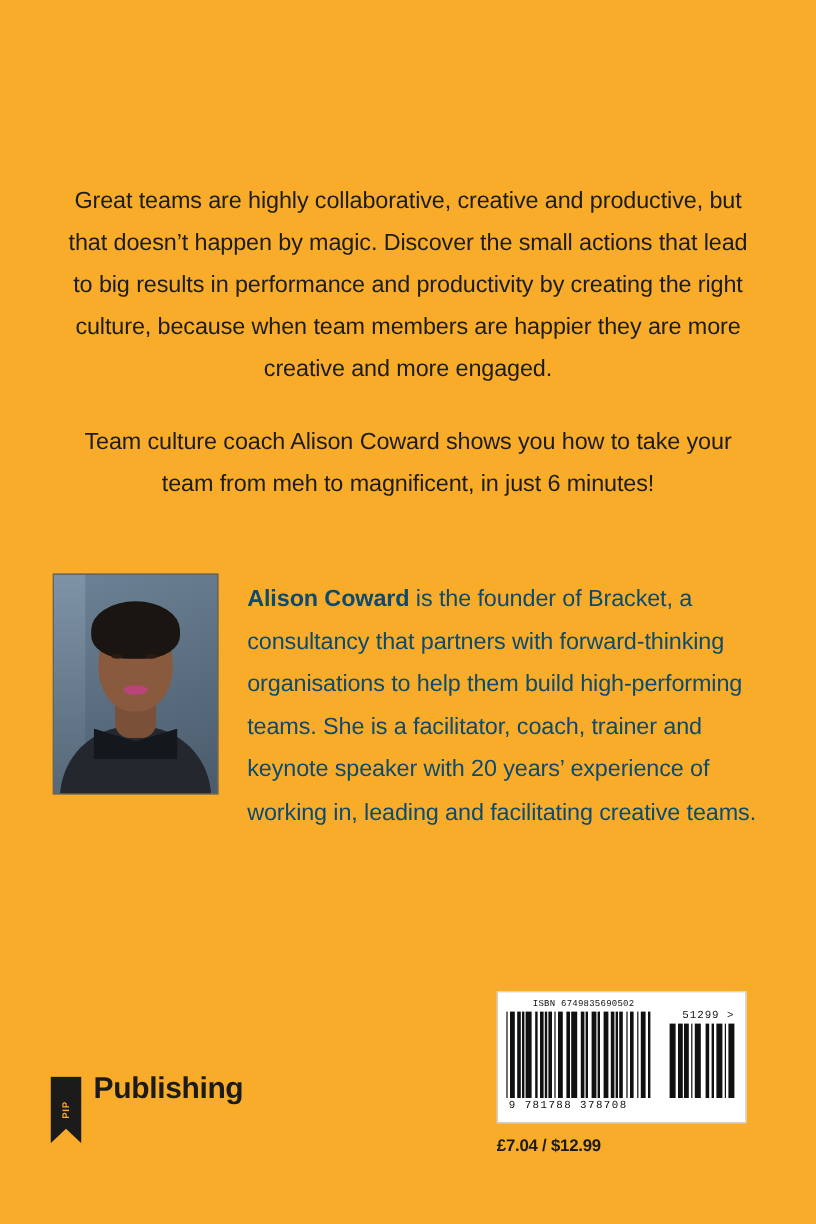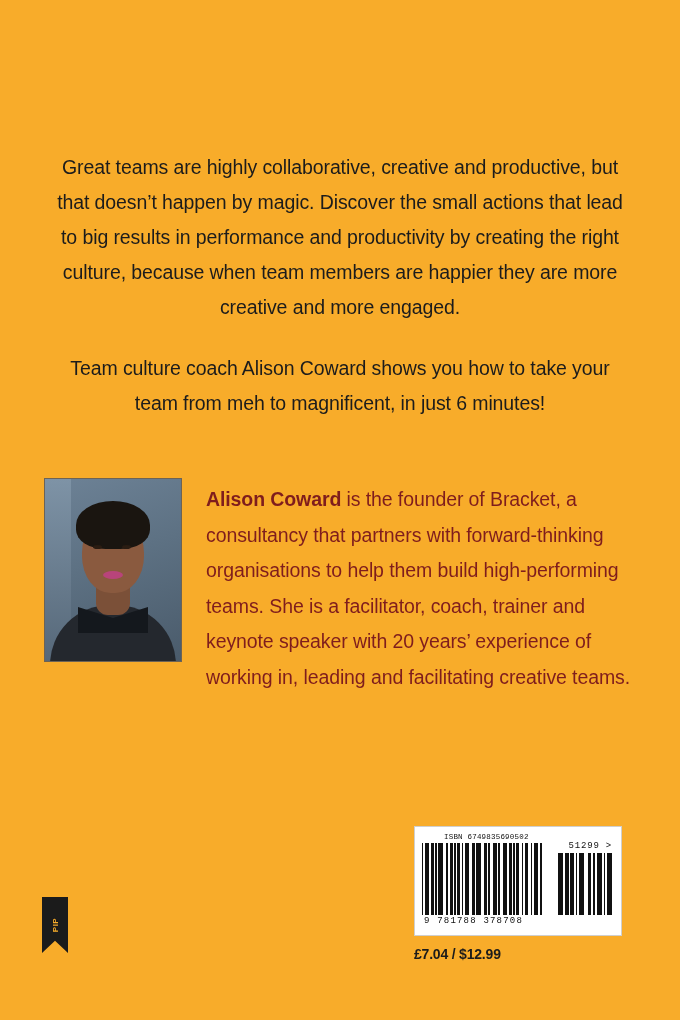--- a/index.html
+++ b/index.html
@@ -145,21 +145,21 @@
     background: #14181d;
     clip-path: polygon(0 0, 50% 42%, 100% 0, 100% 100%, 0 100%);
   }
 
   .author-bio {
     margin-left: 24px;
     flex: 1 1 auto;
     font-size: 19.5px;
     line-height: 35.5px;
     letter-spacing: -0.1px;
-    color: #7f1d1d;
+    color: #0c4a6e;
     padding-top: 4px;
   }
   .author-bio strong {
     font-weight: bold;
   }
 
   
   .publisher {
     position: absolute;
     left: 42px;
@@ -292,20 +292,21 @@
       <strong>Alison Coward</strong><span> is the founder of Bracket, a consultancy that partners with forward-thinking organisations to help them build high-performing teams. She is a facilitator, coach, trainer and keynote speaker with 20 years’ experience of working in, leading and facilitating creative teams.</span>
     </div>
   </div>
 
   <div class="publisher">
     <div class="pub-mark">
       <div class="flag"></div>
       <div class="mark-text">PIP</div>
     </div>
     <div class="pub-name">
+      <div>Publishing</div>
     </div>
   </div>
 
   <div class="barcode-area">
     <div class="barcode-box">
       <div class="isbn-text">ISBN 6749835690502</div>
       <div class="addon-num">51299 &gt;</div>
       <div class="bars-row">
         <div class="bars bars-main" id="bars-main">
             <span style="width: 1.46988px;"></span>

